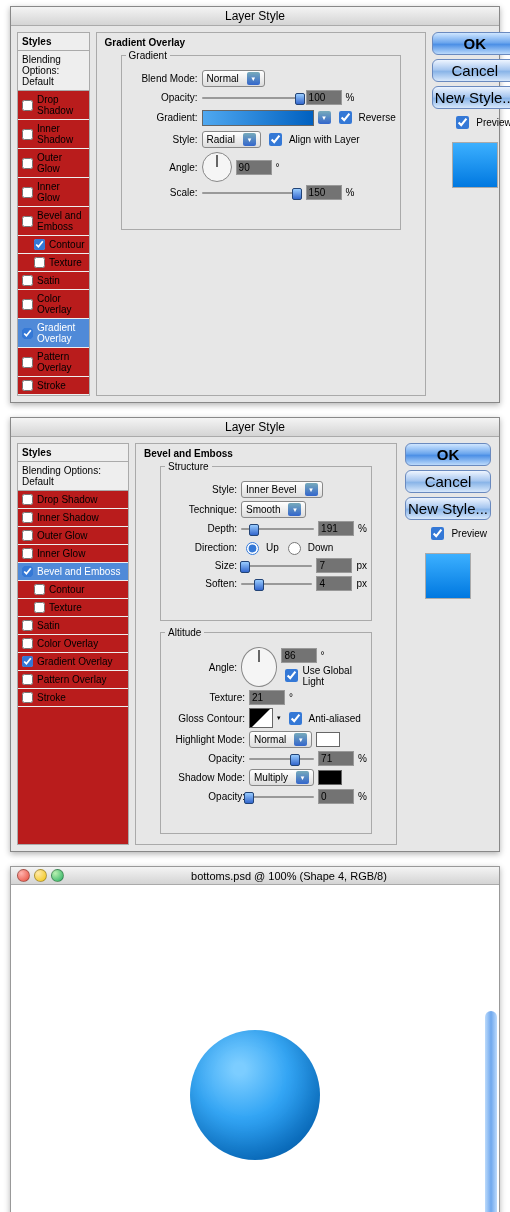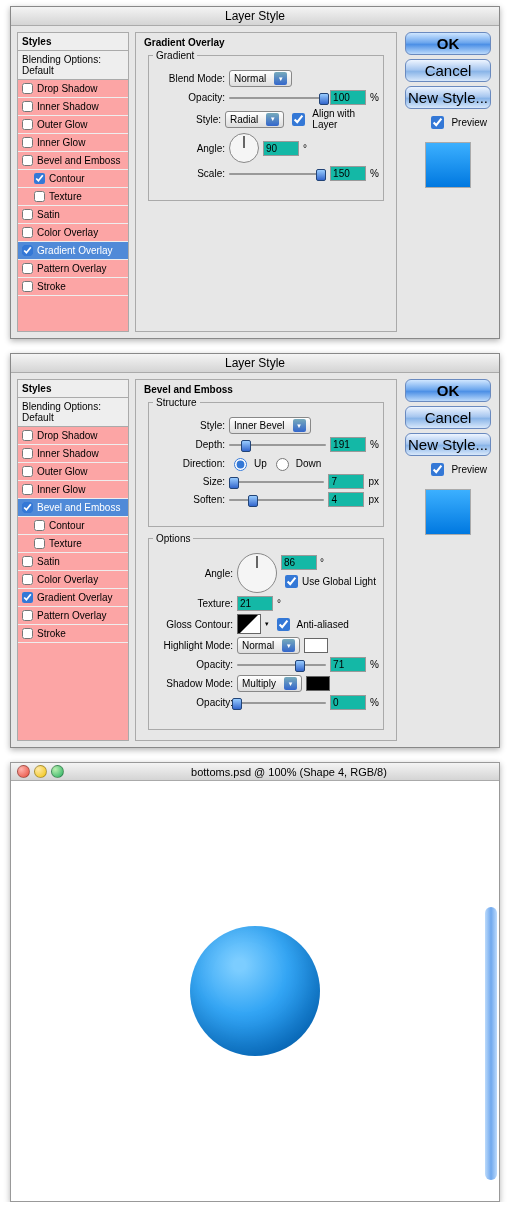--- a/index.html
+++ b/index.html
@@ -1,35 +1,35 @@
 <!DOCTYPE html>
 <html><head>
 <meta charset="utf-8">
 <style>
 body{margin:0;background:#fff;font-family:"Lucida Grande",Arial,sans-serif;font-size:10px;color:#000;width:510px}
 .dialog{margin:6px 10px 14px;border:1px solid #888;background:#e7e7e7;box-shadow:0 2px 6px rgba(0,0,0,.3)}
 .titlebar{background:linear-gradient(#f4f4f4,#d4d4d4);text-align:center;font-size:12px;padding:2px 0;border-bottom:1px solid #aaa}
 .dialog-body{display:flex;padding:6px;gap:6px}
-.styles-panel{width:110px;border:1px solid #aaa;background:#fca5a5}
+.styles-panel{width:110px;border:1px solid #aaa;background:#b91c1c}
 .styles-header{background:#eee;padding:3px 4px;border-bottom:1px solid #aaa;font-weight:bold}
 .blend-header{background:#eee;padding:3px 4px;border-bottom:1px solid #aaa}
 .style-item{padding:3px 4px;border-bottom:1px solid #eee;display:flex;align-items:center;gap:4px;cursor:pointer}
 .style-item.indent{padding-left:16px}
 .style-item.selected{background:#508AD8;color:#fff}
 .style-item input[type=checkbox]{margin:0;width:11px;height:11px}
 .center-panel{flex:1;border:1px solid #aaa;padding:4px 8px;min-height:290px}
 .section-title{font-weight:bold;margin-bottom:2px}
-fieldset{border:1px solid #aaa;margin:0 4px 6px;padding:6px 4px 16px}
+fieldset{border:1px solid #aaa;margin:0 16px 6px;padding:6px 4px 26px}
 legend{padding:0 3px}
 .row{display:flex;align-items:center;margin:3px 0;gap:4px}
 .row-label{width:72px;text-align:right}
 .row-label.wide{width:80px}
 .dropdown{background:linear-gradient(#fff,#ddd);border:1px solid #888;border-radius:3px;padding:1px 4px;display:inline-flex;align-items:center;gap:4px}
 .dropdown .cap{background:linear-gradient(#7ab,#36c);width:13px;height:13px;border-radius:2px;margin-left:4px;display:flex;align-items:center;justify-content:center;color:#fff;font-size:7px}
-.num-input{width:30px;border:1px solid #999;background:#14b8a6;padding:1px 2px;text-align:left;font-size:10px}
+.num-input{width:30px;border:1px solid #999;background:#737373;padding:1px 2px;text-align:left;font-size:10px}
 .slider{position:relative;height:10px;display:inline-block;flex:1;max-width:100px}
 .slider .track{position:absolute;top:4px;left:0;right:0;height:2px;background:#999;border-radius:1px}
 .slider .thumb{position:absolute;top:0;width:8px;height:10px;background:linear-gradient(#9cf,#36c);border:1px solid #247;border-radius:2px;transform:translateX(-50%)}
 .grad-swatch{width:110px;height:14px;background:linear-gradient(90deg,#4fa8f0,#0060c0);border:1px solid #666;display:inline-block}
 .angle-dial{width:28px;height:28px;border:1px solid #888;border-radius:50%;background:#f5f5f5;position:relative;display:inline-block}
 .angle-dial::after{content:"";position:absolute;width:2px;height:12px;background:#666;left:50%;top:2px;transform-origin:bottom;transform:translateX(-50%)}
 .right-panel{width:90px;display:flex;flex-direction:column;gap:4px;align-items:center}
 .aqua-btn{width:84px;padding:2px 0;text-align:center;border:1px solid #6a8abf;border-radius:6px;background:linear-gradient(#eef5ff,#a9c8f0 45%,#8ab5e8 55%,#d8e8fb);font-size:15px;cursor:pointer}
 .aqua-btn.default{background:linear-gradient(#cfe6ff,#6fa8ee 45%,#4d90e6 55%,#bcdafb);font-weight:bold}
 .preview-check{display:flex;align-items:center;gap:4px;align-self:flex-end;margin-right:6px}
@@ -122,20 +122,27 @@
     <div class="row">
             <span class="row-label">Opacity:</span>
      <span class="slider">
               <span class="track"></span>
               <span class="thumb" style="left:98%"></span>
             </span>
      <input class="num-input" value="100" style="">
             <span>%</span>
           </div>
     <div class="row">
+            <span class="row-label">Gradient:</span>
+     <span class="grad-swatch"></span>
+            <span class="cap" style="background:linear-gradient(#7ab,#36c);width:13px;height:13px;border-radius:2px;color:#fff;display:inline-flex;align-items:center;justify-content:center;font-size:7px">▾</span>
+     <input type="checkbox" checked="" style="">
+            <span>Reverse</span>
+          </div>
+    <div class="row">
             <span class="row-label">Style:</span>
      <span class="dropdown">
               <span>Radial</span>
               <span class="cap">▾</span>
             </span>
      <input type="checkbox" checked="" style="">
             <span>Align with Layer</span>
           </div>
     <div class="row">
             <span class="row-label">Angle:</span>
@@ -229,20 +236,27 @@
    <fieldset>
     <legend>Structure</legend>
     <div class="row">
             <span class="row-label">Style:</span>
      <span class="dropdown">
               <span>Inner Bevel</span>
               <span class="cap">▾</span>
             </span>
           </div>
     <div class="row">
+            <span class="row-label">Technique:</span>
+     <span class="dropdown">
+              <span>Smooth</span>
+              <span class="cap">▾</span>
+            </span>
+          </div>
+    <div class="row">
             <span class="row-label">Depth:</span>
      <span class="slider">
               <span class="track"></span>
               <span class="thumb" style="left:18%"></span>
             </span>
      <input class="num-input" value="191" style="">
             <span>%</span>
           </div>
     <div class="row">
             <span class="row-label">Direction:</span>
@@ -264,21 +278,21 @@
             <span class="row-label">Soften:</span>
      <span class="slider">
               <span class="track"></span>
               <span class="thumb" style="left:25%"></span>
             </span>
      <input class="num-input" value="4" style="">
             <span>px</span>
           </div>
    </fieldset>
    <fieldset>
-    <legend>Options</legend>
+    <legend>Altitude</legend>
     <div class="row">
             <span class="row-label wide">Angle:</span>
      <span class="angle-dial" style="width:38px;height:38px"></span>
      <div>
       <div style="display:flex;align-items:center;gap:3px">
                 <input class="num-input" value="86" style="">
                 <span>°</span>
               </div>
       <div style="display:flex;align-items:center;gap:1px;margin-top:2px">
                 <input type="checkbox" checked="" style="">

